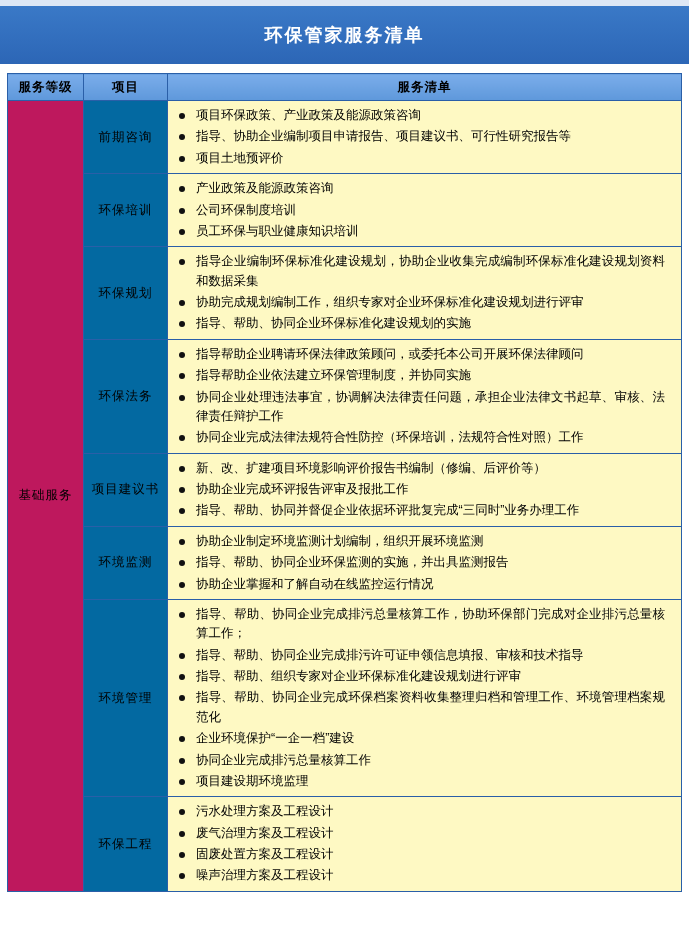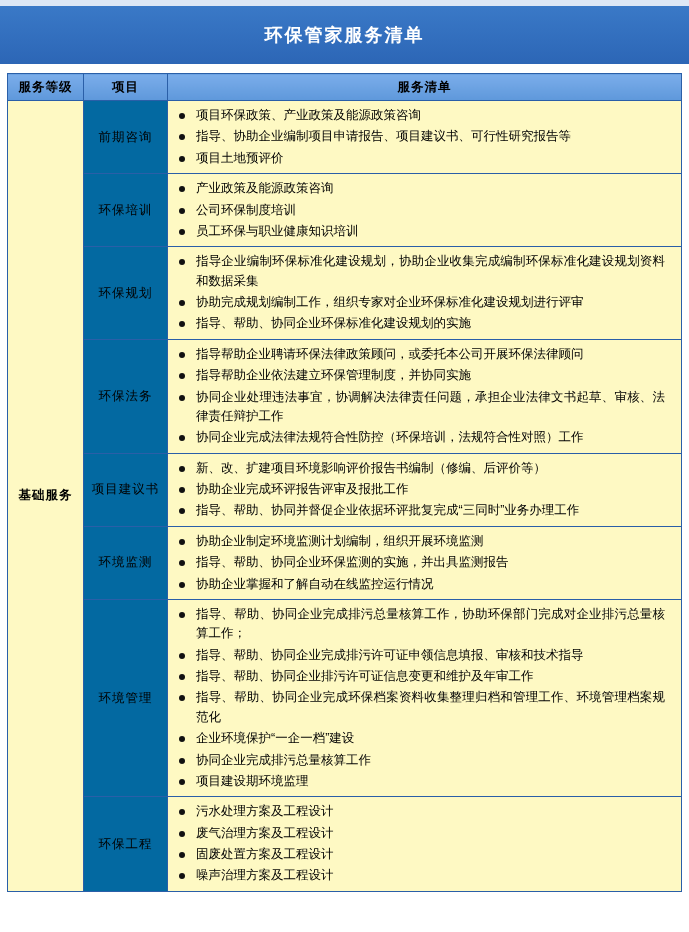--- a/index.html
+++ b/index.html
@@ -55,23 +55,23 @@
     background: #6fa3e0;
     background: linear-gradient(180deg, #7badea 0%, #5e98db 100%);
     color: #10243f;
     font-weight: bold;
     text-align: center;
     height: 24px;
     font-size: 13px;
     letter-spacing: 1px;
   }
   td.level {
-    background: #fef9c3;
-    text-align: center;
-    font-weight: bold;
+    background: #be185d;
+    text-align: center;
+    font-weight: normal;
     font-size: 14px;
     letter-spacing: 1px;
     width: 76px;
   }
   td.item {
     background: #0369a1;
     text-align: center;
     font-size: 13px;
     width: 84px;
     letter-spacing: 1px;
@@ -198,21 +198,21 @@
           </ul>
         </td>
       </tr>
 
       <tr>
         <td class="item">环境管理</td>
         <td class="list">
           <ul class="bullets">
             <li><span class="dot"></span><span>指导、帮助、协同企业完成排污总量核算工作，协助环保部门完成对企业排污总量核算工作；</span></li>
             <li><span class="dot"></span><span>指导、帮助、协同企业完成排污许可证申领信息填报、审核和技术指导</span></li>
-            <li><span class="dot"></span><span>指导、帮助、协同企业排污许可证信息变更和维护及年审工作</span></li>
+            <li><span class="dot"></span><span>指导、帮助、组织专家对企业环保标准化建设规划进行评审</span></li>
             <li><span class="dot"></span><span>指导、帮助、协同企业完成环保档案资料收集整理归档和管理工作、环境管理档案规范化</span></li>
             <li><span class="dot"></span><span>企业环境保护“一企一档”建设</span></li>
             <li><span class="dot"></span><span>协同企业完成排污总量核算工作</span></li>
             <li><span class="dot"></span><span>项目建设期环境监理</span></li>
           </ul>
         </td>
       </tr>
 
       <tr>
         <td class="item">环保工程</td>

